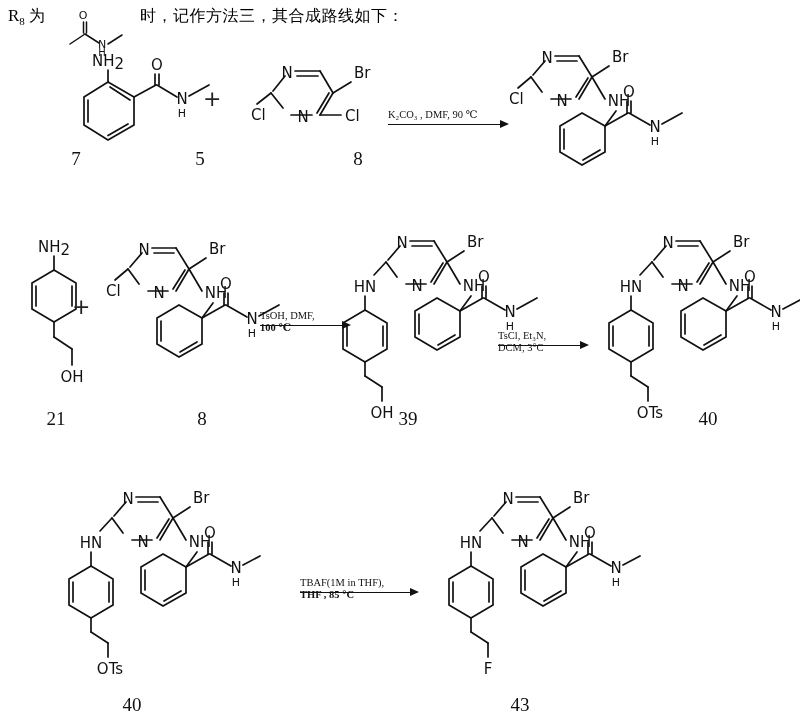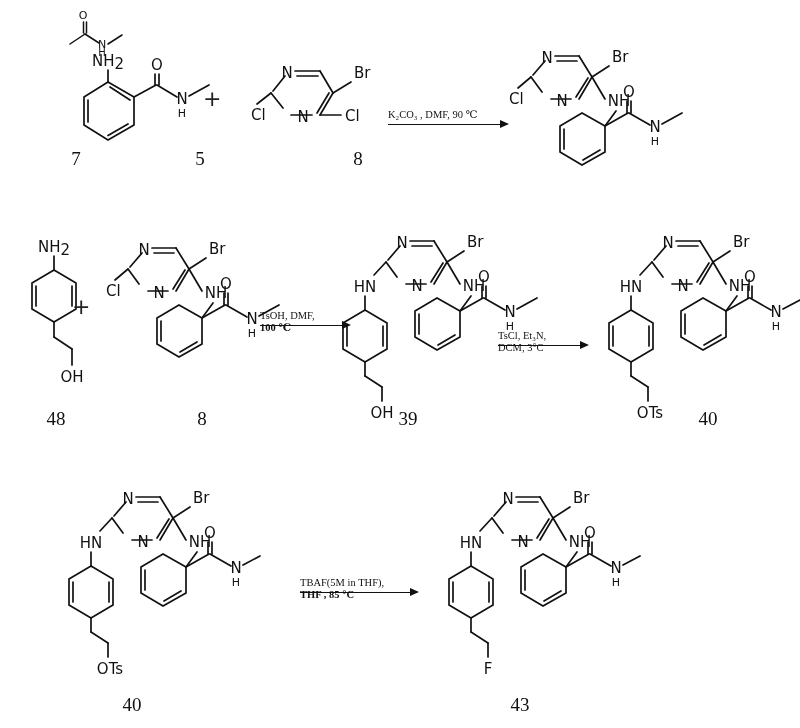--- a/index.html
+++ b/index.html
@@ -96,20 +96,26 @@
   text.atom.small { font-size: 11px; }
   text.sub { font-family: "DejaVu Sans", sans-serif; font-size: 10px; fill:#111; }
   .bond { stroke: #111; stroke-width: 1.7; fill: none; stroke-linecap: round; }
   .bond.thin { stroke-width: 1.5; }
 </style>
 </head>
 <body>
 
 <div class="page">
 
+  <div class="hdr">
+    <span class="r8"><span>R</span><sub>8</sub></span>
+    <span class="cn">为</span>
+    <span class="hdr-gap"></span>
+    <span class="cn">时，记作方法三，其合成路线如下：</span>
+  </div>
 
   <div class="mol" style="left:52px; top:6px;">
     <svg width="90" height="46" viewBox="0 0 90 46">
       <text class="atom small" x="31" y="13" text-anchor="middle">O</text>
       <line class="bond thin" x1="31.5" y1="16" x2="31.5" y2="27"></line>
       <line class="bond thin" x1="34.5" y1="16" x2="34.5" y2="27"></line>
       <path class="bond thin" d="M33 28 L18 38"></path>
       <path class="bond thin" d="M33 28 L47 37"></path>
       <text class="atom small" x="50" y="42" text-anchor="middle">N</text>
       <text class="sub" x="50" y="50" text-anchor="middle">H</text>
@@ -226,21 +232,21 @@
       <polygon class="bond" points="40,34 62,47 62,73 40,86 18,73 18,47" fill="none"></polygon>
       <line class="bond" x1="22" y1="50" x2="22" y2="70"></line>
       <line class="bond" x1="58" y1="50" x2="58" y2="70"></line>
 
       <line class="bond" x1="40" y1="86" x2="40" y2="101"></line>
       <line class="bond" x1="40" y1="101" x2="58" y2="113"></line>
       <line class="bond" x1="58" y1="113" x2="58" y2="129"></line>
       <text class="atom" x="58" y="146" text-anchor="middle">OH</text>
     </svg>
   </div>
-  <div class="cmplabel" style="left:26px; top:408px; width:60px;">48</div>
+  <div class="cmplabel" style="left:26px; top:408px; width:60px;">21</div>
 
   <div class="plus" style="left:72px; top:296px;">+</div>
 
   <div class="mol" style="left:112px; top:236px;">
     <svg width="190" height="128" viewBox="0 0 190 128">
       <line class="bond" x1="40" y1="12" x2="64" y2="12"></line>
       <line class="bond" x1="42" y1="17" x2="62" y2="17"></line>
       <line class="bond" x1="64" y1="12" x2="77" y2="33"></line>
       <line class="bond" x1="77" y1="33" x2="64" y2="55"></line>
       <line class="bond" x1="73" y1="34" x2="61" y2="53"></line>
@@ -413,21 +419,21 @@
       <text class="atom" x="132" y="52" text-anchor="middle">O</text>
       <line class="bond" x1="132" y1="68" x2="153" y2="80"></line>
       <text class="atom" x="158" y="87" text-anchor="middle">N</text>
       <text class="atom small" x="158" y="100" text-anchor="middle">H</text>
       <line class="bond" x1="165" y1="79" x2="182" y2="70"></line>
     </svg>
   </div>
   <div class="cmplabel" style="left:102px; top:694px; width:60px;">40</div>
 
   <div class="arrowbox" style="left:300px; top:572px; width:120px; height:12px;">
-    <div class="cond">TBAF(5M in THF),</div>
+    <div class="cond">TBAF(1M in THF),</div>
     <div class="cond" style="bottom:100%; margin-bottom:-9px;font-weight:bold;">THF , 85 °C</div>
     <div class="shaft" style="width:111px;"></div>
     <div class="head" style="left:110px;"></div>
   </div>
 
   <div class="mol" style="left:458px; top:486px;">
     <svg width="190" height="160" viewBox="0 0 190 160">
       <line class="bond" x1="58" y1="11" x2="82" y2="11"></line>
       <line class="bond" x1="60" y1="16" x2="80" y2="16"></line>
       <line class="bond" x1="82" y1="11" x2="95" y2="32"></line>

